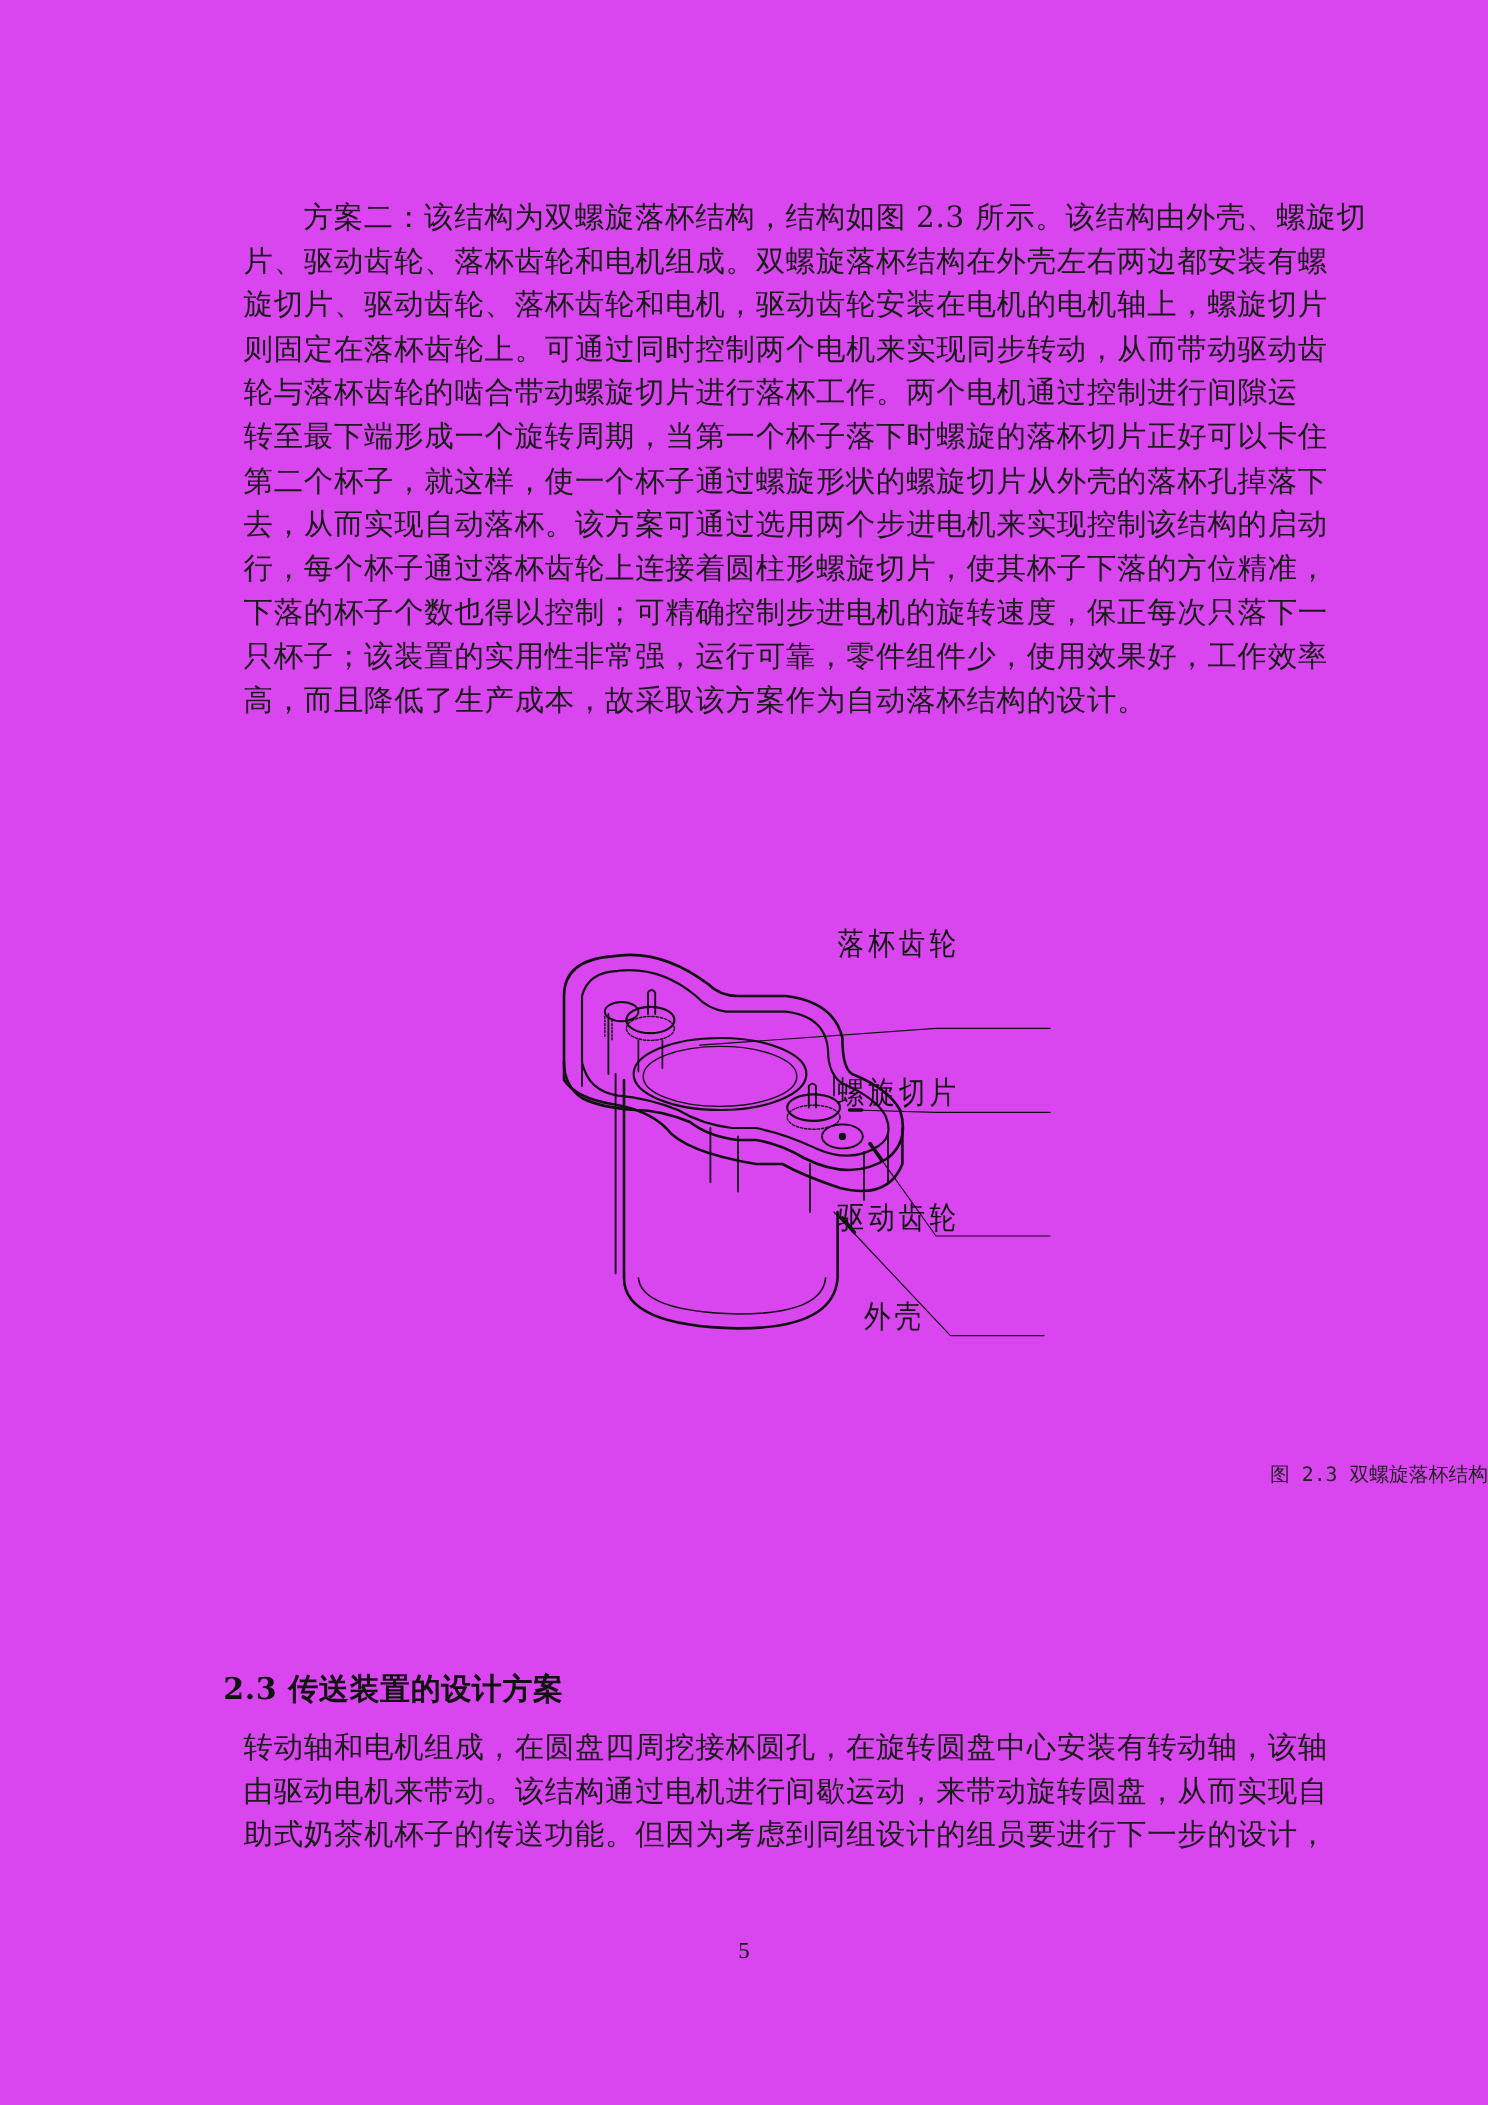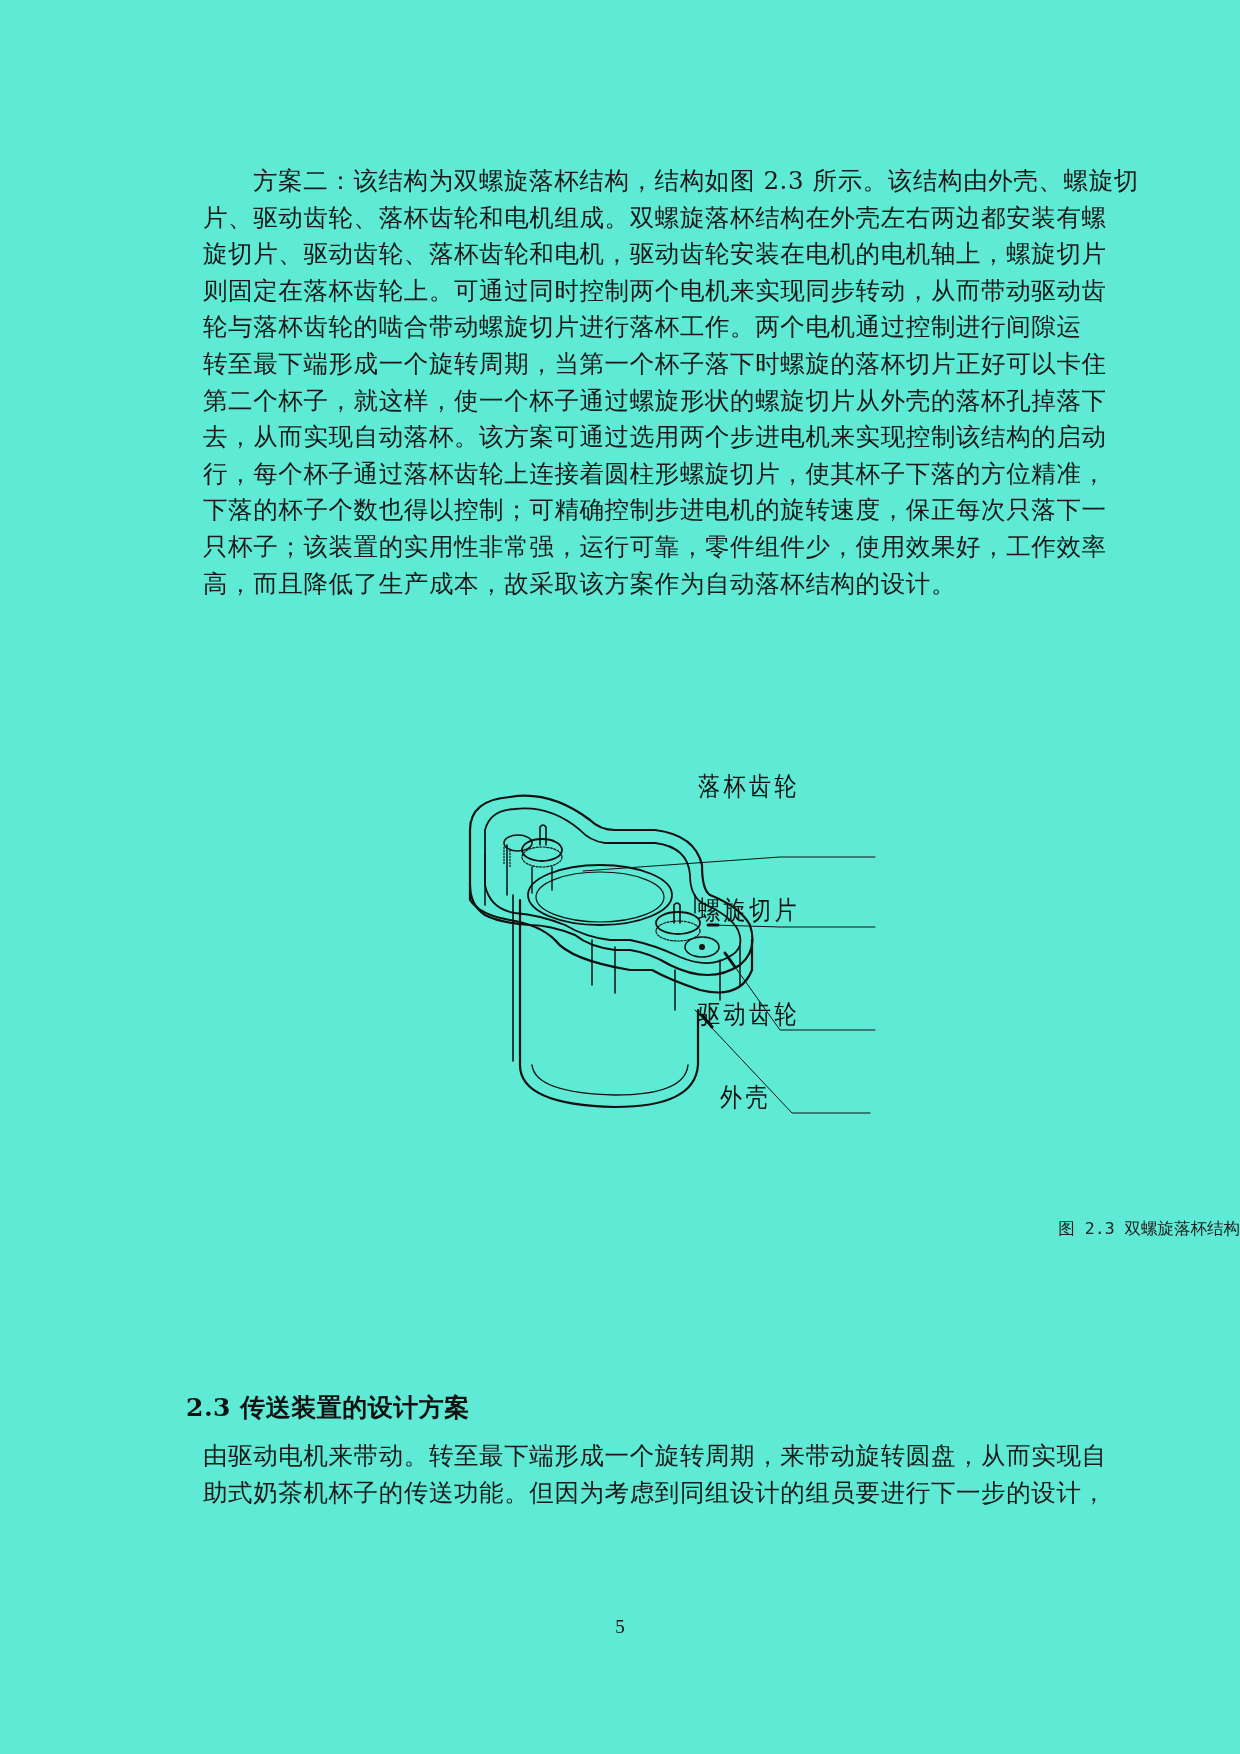--- a/index.html
+++ b/index.html
@@ -1,17 +1,17 @@
 <!DOCTYPE html>
 <html><head>
   <meta charset="utf-8">
   <style>
     html, body { margin: 0; padding: 0; background: #ffffff; }
     body { width: 1240px; height: 1754px; position: relative; overflow: hidden; color: #111; }
-    .page { position: absolute; left: 0; top: 0; width: 1240px; height: 1754px; background: #5eead4; }
+    .page { position: absolute; left: 0; top: 0; width: 1240px; height: 1754px; background: #d946ef; }
     .para {
       position: absolute; left: 203px; width: 910px;
       font-family: "DejaVu Serif", "Liberation Serif", serif;
       font-size: 24.5px; line-height: 36.6px; letter-spacing: 0.6px;
       text-align: justify; color: #1a1a1a;
     }
     .para .line { display: block; white-space: nowrap; height: 36.6px; }
     .para .line.indent { padding-left: 50px; }
     #para-1 { top: 163px; }
     #para-2 { top: 1438px; }
@@ -98,19 +98,20 @@
     <span class="fig-label" style="left:258px; top:118px;">螺旋切片</span>
     <span class="fig-label" style="left:258px; top:222px;">驱动齿轮</span>
     <span class="fig-label" style="left:280px; top:305px;">外壳</span>
   </div>
 
   <div class="caption">图 2.3 双螺旋落杯结构</div>
 
   <div class="heading">2.3 传送装置的设计方案</div>
 
   <div class="para" id="para-2">
-    <span class="line">由驱动电机来带动。转至最下端形成一个旋转周期，来带动旋转圆盘，从而实现自</span>
+    <span class="line">转动轴和电机组成，在圆盘四周挖接杯圆孔，在旋转圆盘中心安装有转动轴，该轴</span>
+    <span class="line">由驱动电机来带动。该结构通过电机进行间歇运动，来带动旋转圆盘，从而实现自</span>
     <span class="line">助式奶茶机杯子的传送功能。但因为考虑到同组设计的组员要进行下一步的设计，</span>
   </div>
 
   <div class="page-number">5</div>
 
 </div>
 
 </body></html>

